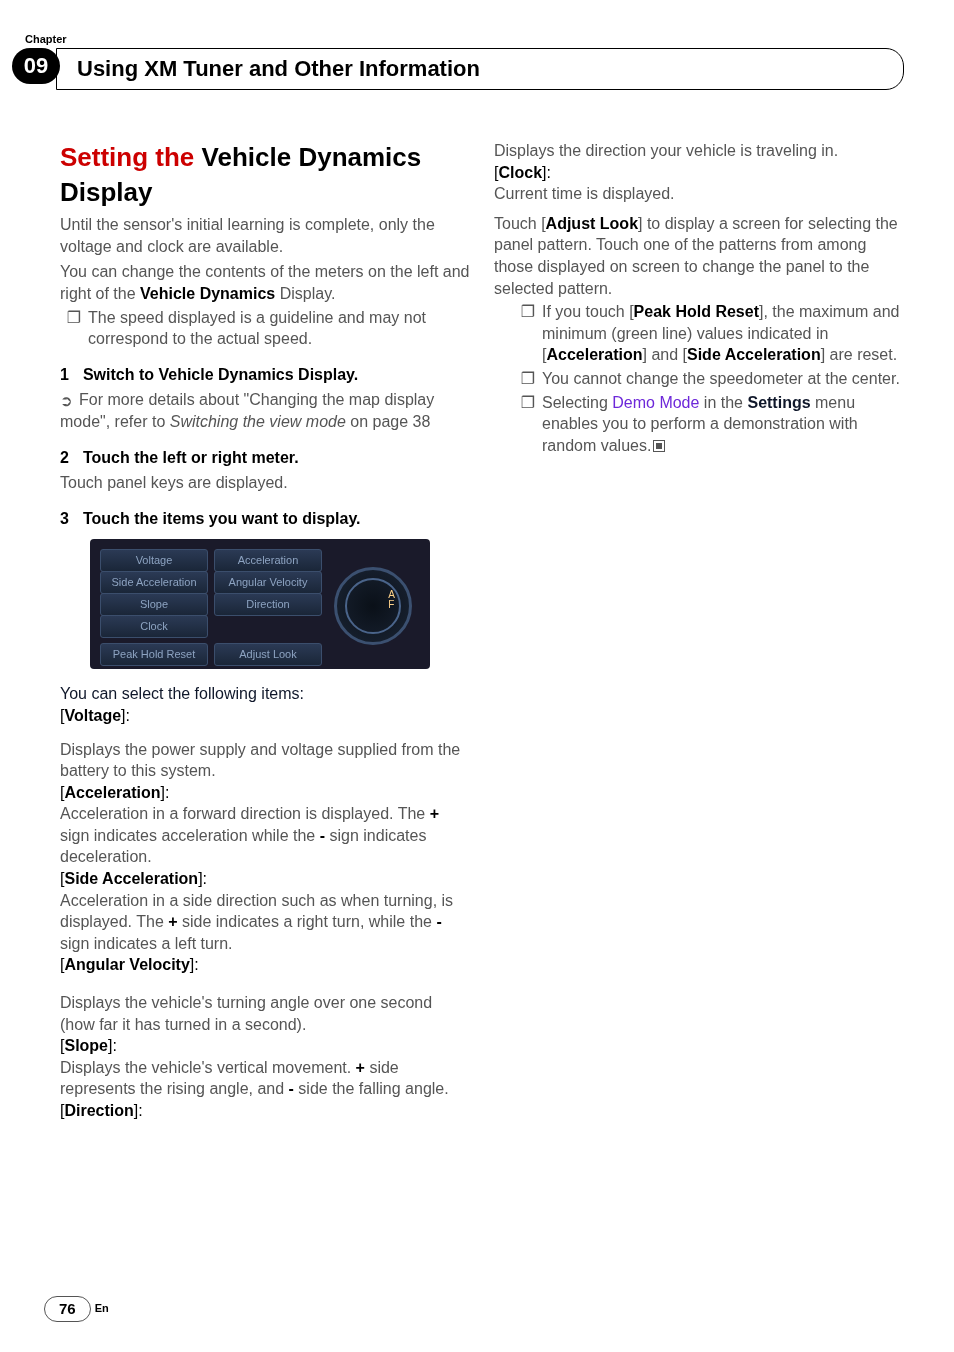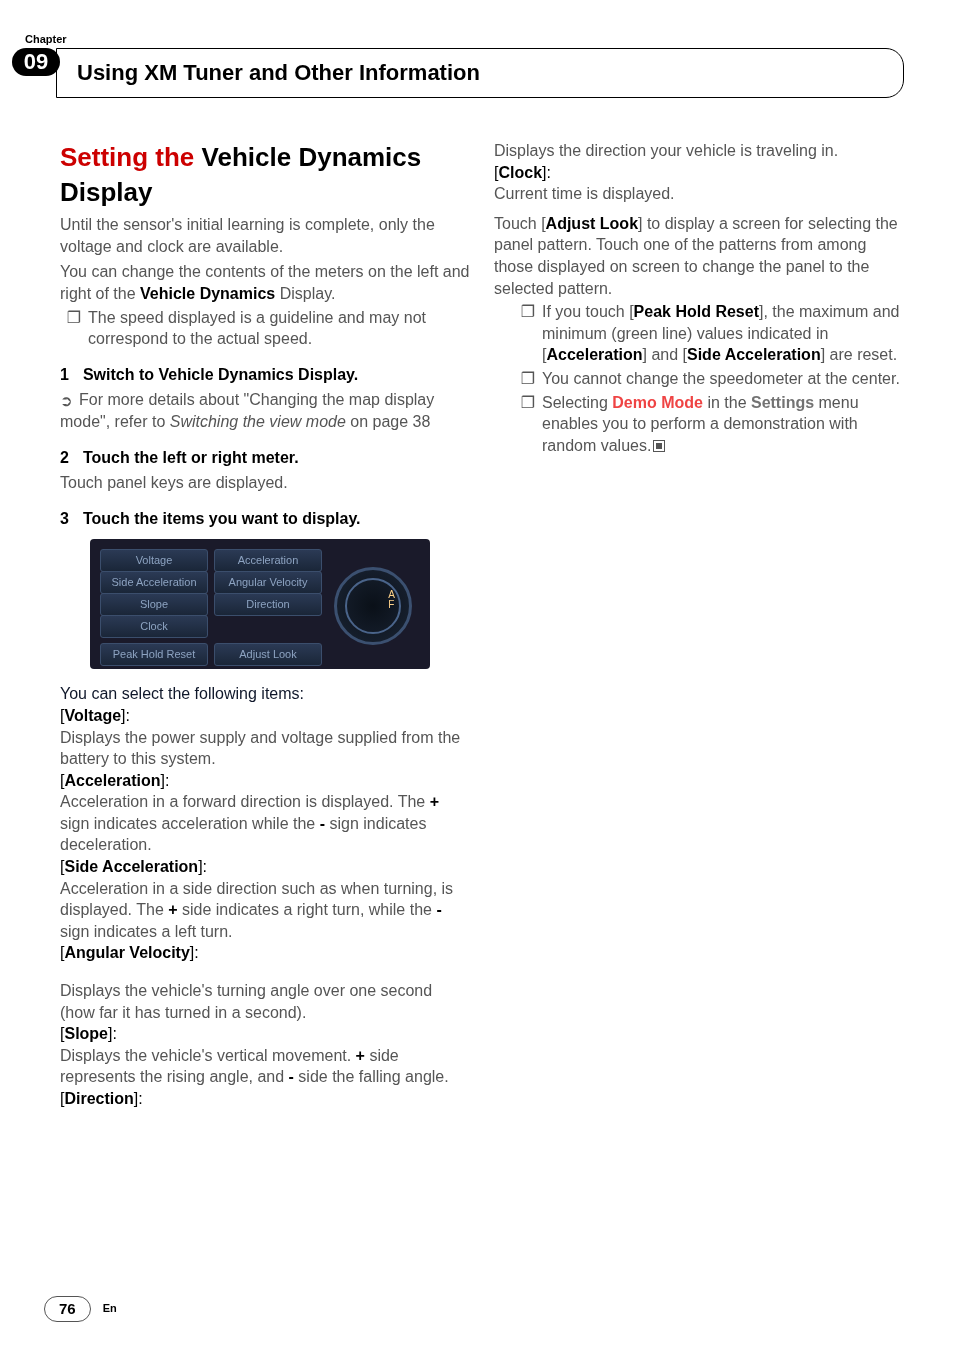--- a/index.html
+++ b/index.html
@@ -19,36 +19,36 @@
     left: 25px;
     font-size: 11px;
     font-weight: bold;
     text-align: center;
   }
   .chapter-num {
     position: absolute;
     top: 48px;
     left: 12px;
     width: 48px;
-    height: 28px;
+    height: 36px;
     background: #000;
     border-radius: 18px;
     color: #fff;
     font-size: 22px;
     font-weight: bold;
     display: flex;
     align-items: center;
     justify-content: center;
   }
   .header-bar {
     position: absolute;
     top: 48px;
     left: 56px;
     right: 50px;
-    height: 50px;
+    height: 42px;
     border: 1px solid #000;
     border-radius: 0 18px 18px 0;
     display: flex;
     align-items: center;
     padding-left: 20px;
     font-size: 22px;
     font-weight: bold;
   }
   .content {
     position: absolute;
@@ -135,21 +135,21 @@
   }
   .stop-square::after{
     content:"";position:absolute;inset:2px;background:#555;
   }
   .page-footer {
     position: absolute;
     bottom: 30px;
     left: 44px;
     display:flex;
     align-items:center;
-    gap:12px;
+    gap:4px;
   }
   .page-num {
     border:1px solid #555;
     border-radius: 14px;
     padding: 2px 14px;
     font-weight: bold;
     font-size: 15px;
   }
   .page-lang { font-size: 11px; font-weight:bold;}
 </style>
@@ -203,21 +203,21 @@
       <div class="ss-btn" style="left:124px;top:104px">Adjust Look</div>
       <div class="ss-circle">
         <div class="ss-ring2"></div>
         <div class="ss-af">A<br>F</div>
       </div>
     </div>
 
     <div class="body-text" style="color:#0f172a;margin-top:0">You can select the following items:</div>
 
     <div class="label-brkt">[<span class="b">Voltage</span>]:</div>
-    <div class="body-text" style="margin-top:0">Displays the power supply and voltage supplied from the battery to this system.</div>
+    <div class="body-text" style="margin-top:12px">Displays the power supply and voltage supplied from the battery to this system.</div>
 
     <div class="label-brkt">[<span class="b">Acceleration</span>]:</div>
     <div class="body-text" style="margin-top:0">
       <span>Acceleration in a forward direction is displayed. The </span><span style="font-weight:bold;color:#000">+</span><span> sign indicates acceleration while the </span><span style="font-weight:bold;color:#000">-</span><span> sign indicates deceleration.</span>
     </div>
 
     <div class="label-brkt">[<span class="b">Side Acceleration</span>]:</div>
     <div class="body-text" style="margin-top:0">
       <span>Acceleration in a side direction such as when turning, is displayed. The </span><span style="font-weight:bold;color:#000">+</span><span> side indicates a right turn, while the </span><span style="font-weight:bold;color:#000">-</span><span> sign indicates a left turn.</span>
     </div>
@@ -249,21 +249,21 @@
         <span>If you touch [</span><span style="font-weight:bold;color:#000">Peak Hold Reset</span><span>], the maximum and minimum (green line) values indicated in [</span><span style="font-weight:bold;color:#000">Acceleration</span><span>] and [</span><span style="font-weight:bold;color:#000">Side Acceleration</span><span>] are reset.</span>
       </div>
     </div>
     <div class="bullet-row" style="margin-left:20px">
       <div class="bullet-ico">❐</div>
       <div class="bullet-txt">You cannot change the speedometer at the center.</div>
     </div>
     <div class="bullet-row" style="margin-left:20px">
       <div class="bullet-ico">❐</div>
       <div class="bullet-txt">
-        <span>Selecting </span><span style="font-weight:bold;color:#ef4444">Demo Mode</span><span> in the </span><span style="font-weight:bold;color:#737373">Settings</span><span> menu enables you to perform a demonstration with random values.</span><span class="stop-square"></span>
+        <span>Selecting </span><span style="font-weight:normal;color:#6d28d9">Demo Mode</span><span> in the </span><span style="font-weight:bold;color:#0f172a">Settings</span><span> menu enables you to perform a demonstration with random values.</span><span class="stop-square"></span>
       </div>
     </div>
   </div>
 </div>
 
 <div class="page-footer">
   <div class="page-num">76</div>
   <div class="page-lang">En</div>
 </div>
 

